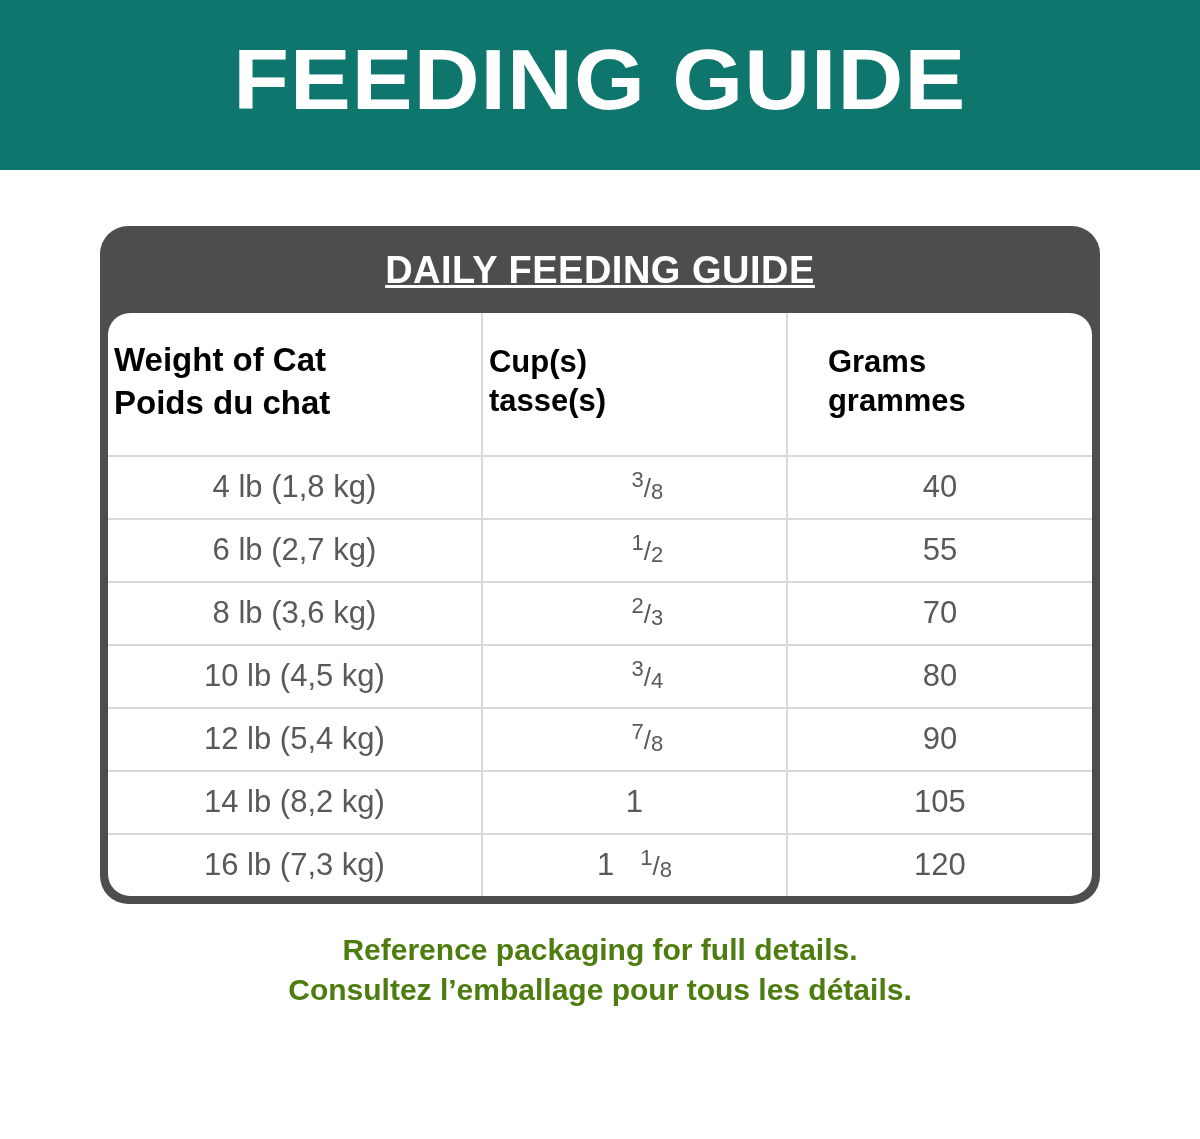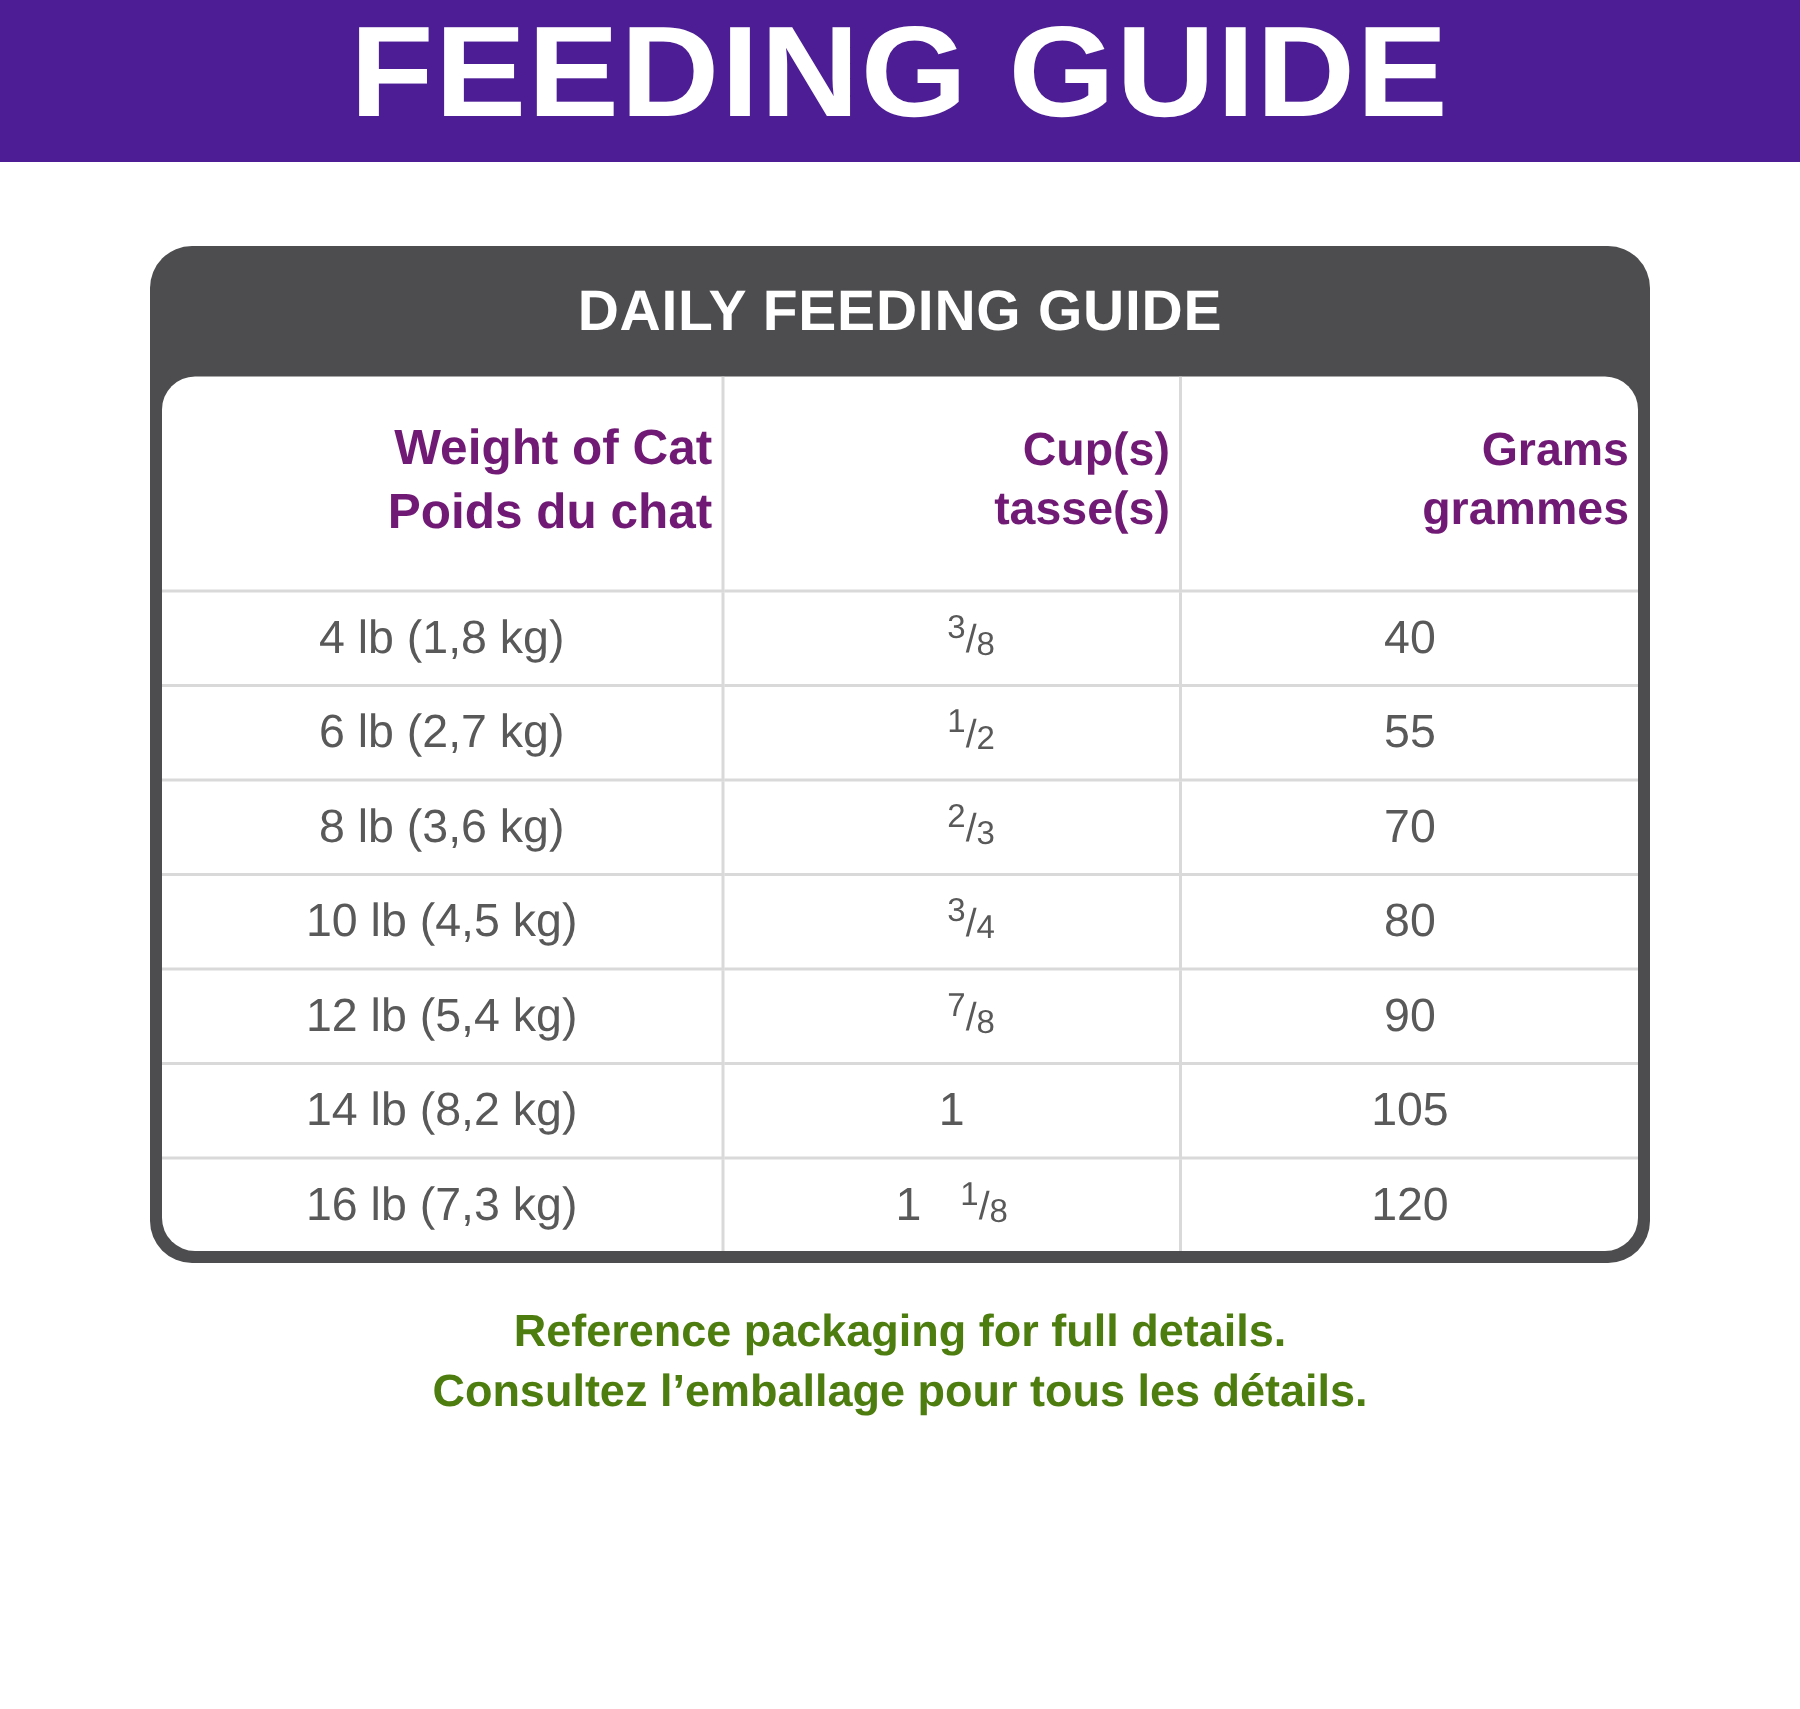--- a/index.html
+++ b/index.html
@@ -10,22 +10,22 @@
     width: 1200px;
     height: 1139px;
     background: #ffffff;
     font-family: "Liberation Sans", sans-serif;
     overflow: hidden;
   }
 
   
   .banner {
     width: 100%;
-    height: 108px;
-    background: #4c1d95;
+    height: 170px;
+    background: #0f766e;
     display: flex;
     align-items: center;
     justify-content: center;
     box-sizing: border-box;
     padding-bottom: 12px;
   }
   .banner-title {
     color: #ffffff;
     font-family: "Liberation Sans", sans-serif;
     font-weight: bold;
@@ -49,44 +49,45 @@
   }
   .card-header {
     text-align: center;
     padding: 22px 18px 20px 18px;
   }
   .card-header .line {
     color: #ffffff;
     font-weight: bold;
     line-height: 1.18;
     letter-spacing: 0.5px;
+    text-decoration: underline;
   }
   .card-header .line1 { font-size: 38px; }
   .card-header .line2 { font-size: 40px; }
 
   .table-shell {
     background: #ffffff;
     border-radius: 22px;
     margin: 0 8px 8px 8px;
     overflow: hidden;
   }
   table.feeding {
     width: 100%;
     border-collapse: collapse;
     table-layout: fixed;
   }
   table.feeding col.c1 { width: 38%; }
   table.feeding col.c2 { width: 31%; }
   table.feeding col.c3 { width: 31%; }
 
   table.feeding th {
-    color: #701a75;
+    color: #000000;
     font-weight: bold;
     vertical-align: middle;
-    text-align: right;
+    text-align: left;
     padding: 26px 6px 30px 6px;
     border-right: 2px solid #d9d9d9;
     border-bottom: 2px solid #d9d9d9;
   }
   table.feeding th:last-child { border-right: none; padding-left: 40px; }
 
   .th-weight { font-size: 33px; line-height: 1.3; }
   .th-small  { font-size: 31px; line-height: 1.25; }
 
   table.feeding td {

